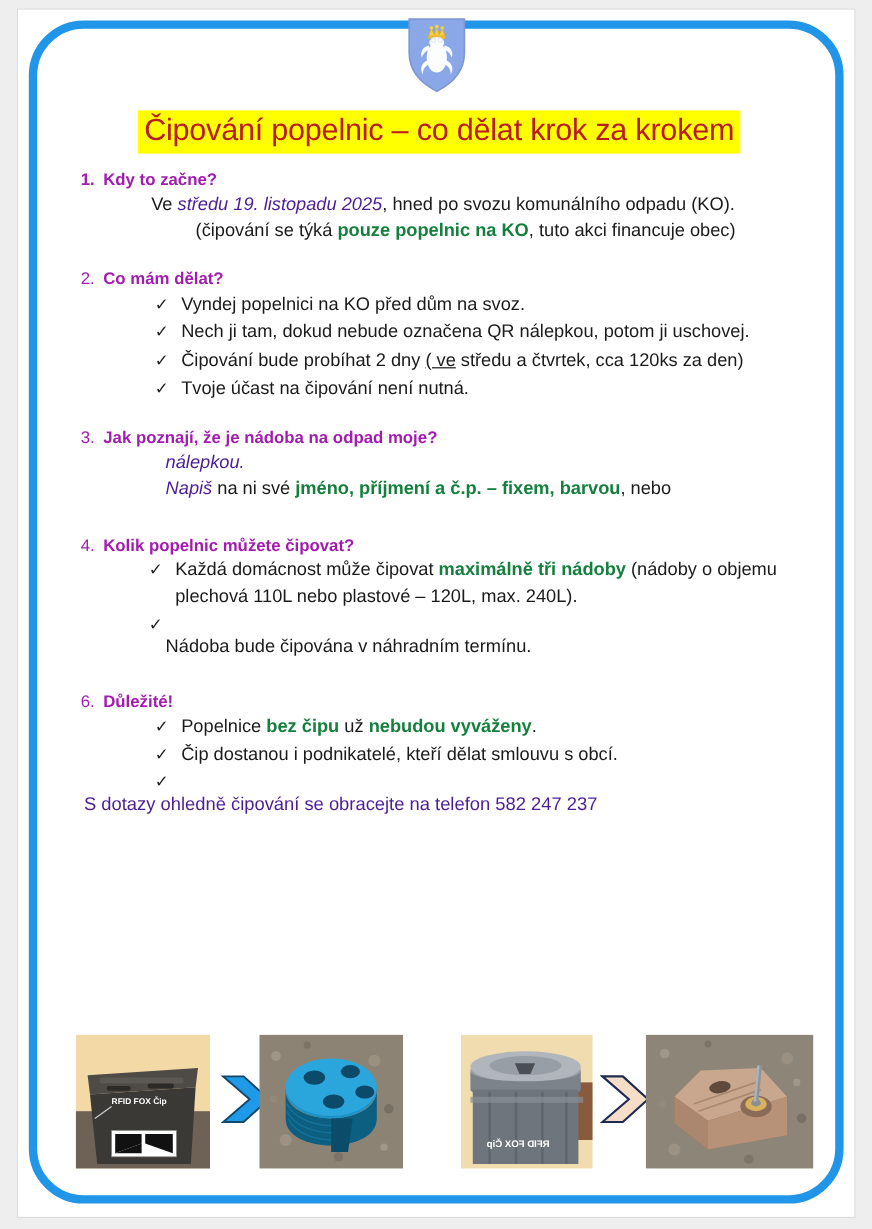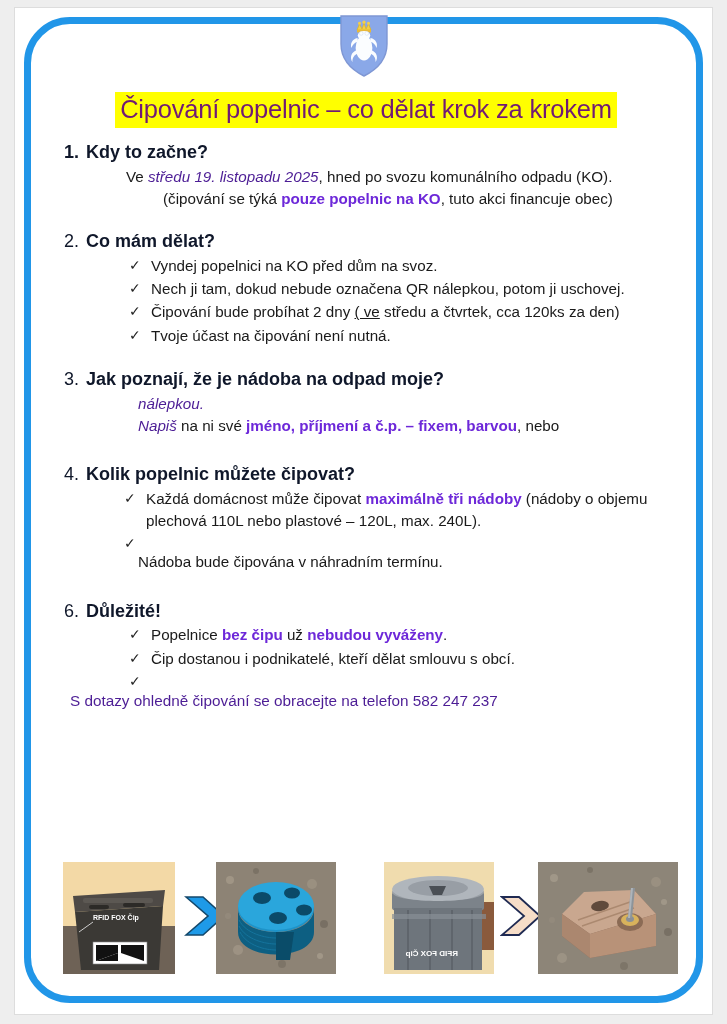--- a/index.html
+++ b/index.html
@@ -68,40 +68,40 @@
     width: 620px;
   }
 
   .title-row {
     text-align: center;
     margin-bottom: 11px;
   }
   .doc-title {
     display: inline-block;
     background: #ffff00;
-    color: #701a75;
+    color: #b91c1c;
     font-size: 25.5px;
     font-weight: normal;
     letter-spacing: -0.2px;
     padding: 2px 5px 3px 5px;
     line-height: 1.22;
     white-space: nowrap;
   }
 
   .section {
     position: relative;
     font-size: 15.2px;
     color: #1a1a1a;
     line-height: 1.47;
   }
 
   .sec-head {
     font-weight: bold;
-    font-size: 18px;
-    color: #0f172a;
+    font-size: 14px;
+    color: #a21caf;
     white-space: nowrap;
   }
   .sec-num {
     display: inline-block;
     width: 23px;
     text-align: right;
     margin-right: 7px;
     font-weight: bold;
   }
   .sec-num.plain { font-weight: normal; }
@@ -126,21 +126,21 @@
   }
   ul.checks li .ck {
     position: absolute;
     left: 0;
     top: 0;
     font-size: 14px;
     color: #222222;
   }
 
   .red      { color: #4c1d95; font-style: italic; }
-  .redb     { color: #6d28d9; font-weight: bold; margin-top: 12px; }
+  .redb     { color: #15803d; font-weight: bold; margin-top: 12px; }
   .u        { text-decoration: underline; }
   .gap-md { height: 18px; }
   .gap-lg { height: 24px; }
 
   .contact {
     margin-top: 22px;
     margin-left: 14px;
     font-size: 15.3px;
     color: #4c1d95;
   }

